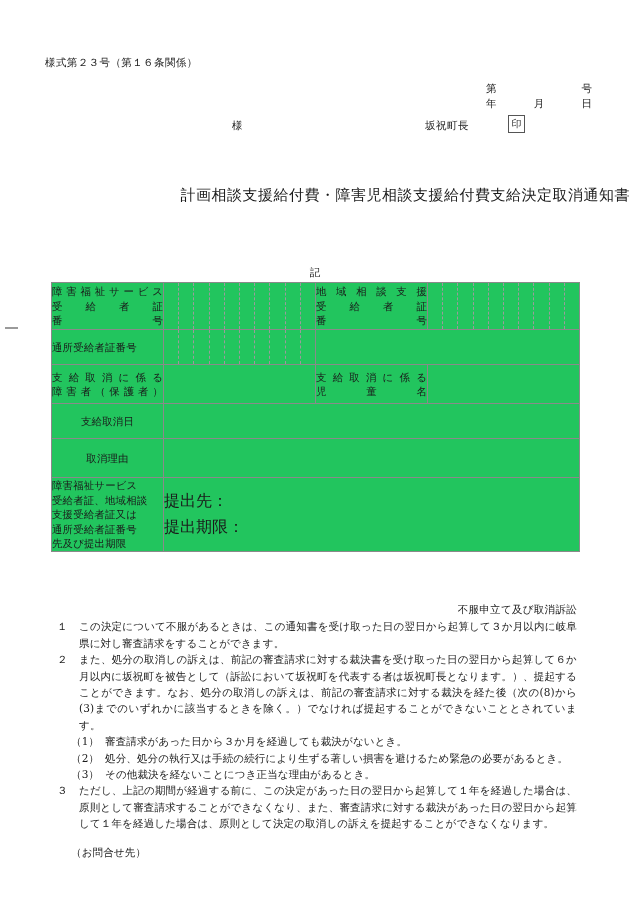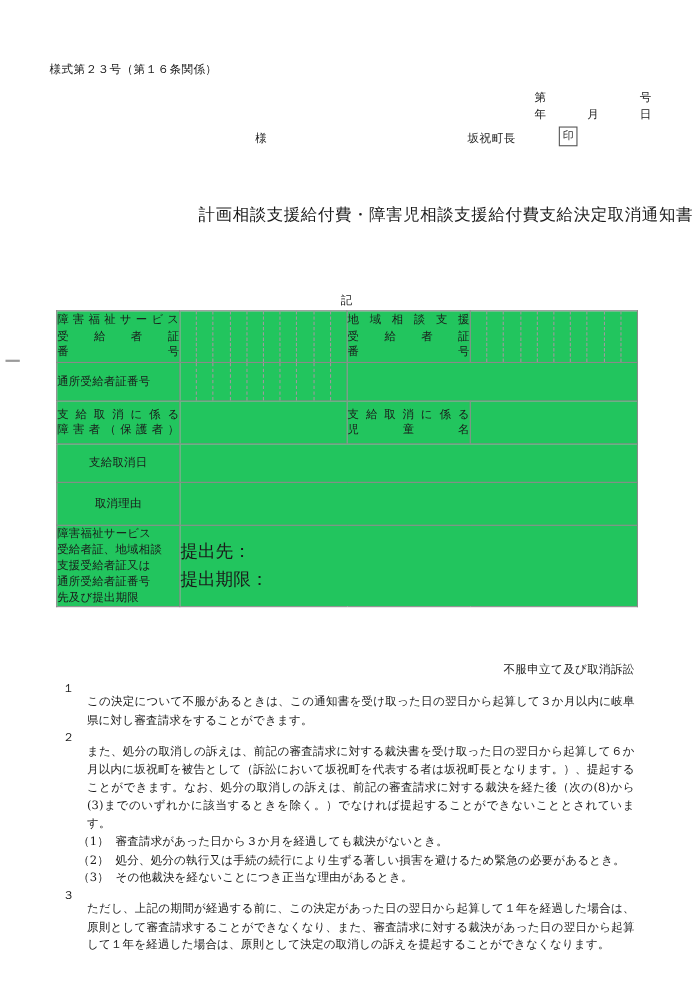--- a/index.html
+++ b/index.html
@@ -193,21 +193,20 @@
     margin-bottom: 0;
   }
   .clause .marker {
     flex: 0 0 auto;
     width: 22px;
     text-align: left;
   }
   .clause .body {
     flex: 1 1 auto;
     text-align: justify;
-    margin-top: 12px;
   }
   .sub-clause {
     display: flex;
     align-items: flex-start;
     margin-left: 14px;
   }
   .sub-clause .marker {
     flex: 0 0 auto;
     width: 34px;
   }
@@ -388,15 +387,16 @@
     <div class="sub-clause">
       <span class="marker">（3）</span>
       <span class="body">その他裁決を経ないことにつき正当な理由があるとき。</span>
     </div>
 
     <div class="clause">
       <span class="marker">３</span>
       <span class="body">ただし、上記の期間が経過する前に、この決定があった日の翌日から起算して１年を経過した場合は、原則として審査請求することができなくなり、また、審査請求に対する裁決があった日の翌日から起算して１年を経過した場合は、原則として決定の取消しの訴えを提起することができなくなります。</span>
     </div>
 
+    <div class="contact">（お問合せ先）</div>
   </div>
 
 </div>
 
 </body></html>

